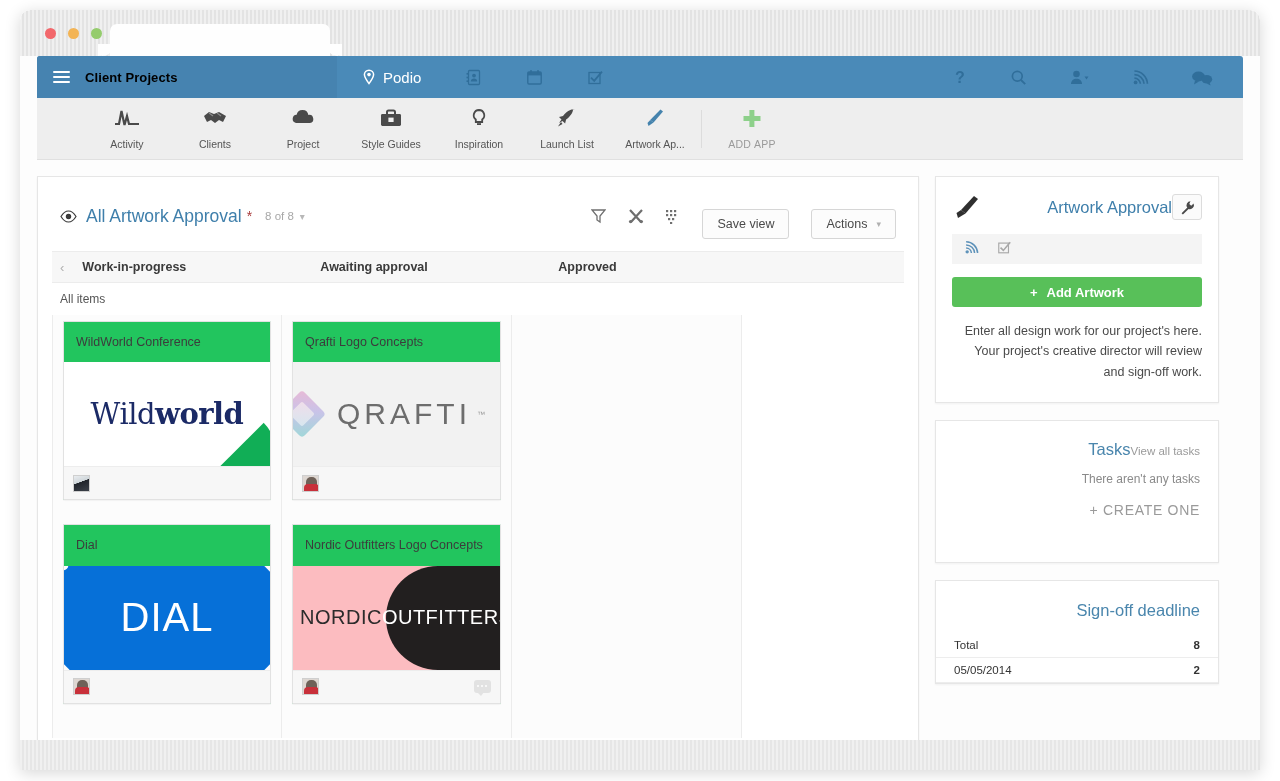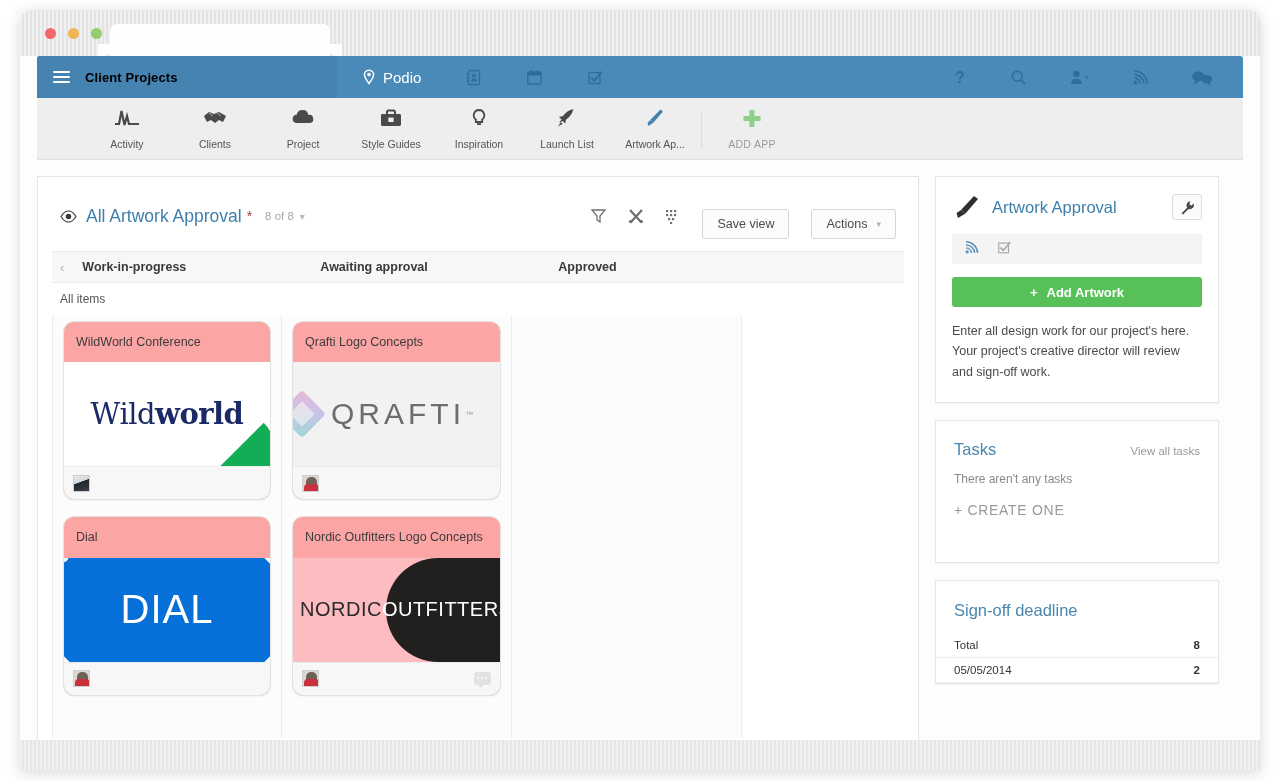--- a/index.html
+++ b/index.html
@@ -182,24 +182,24 @@
     overflow: hidden;
   }
   .col {
     width: 230px;
     border-right: 1px solid #ececec;
     background: #fcfcfc;
     padding: 6px 10px 0 10px;
   }
   .col:first-child { border-left: 1px solid #ececec; }
   .card {
-    background: #fca5a5;
+    background: #22c55e;
     border: 1px solid #e2e2e2;
-    border-radius: 11px;
-    margin-bottom: 16px;
+    border-radius: 1px;
+    margin-bottom: 24px;
     overflow: hidden;
     cursor: pointer;
     box-shadow: 0 1px 1px rgba(0,0,0,0.04);
   }
   .card-title {
     font-size: 12.5px; color: #3c3c3c;
     padding: 11px 12px 10px 12px;
     line-height: 1.55;
   }
   .card-img { height: 104px; position: relative; overflow: hidden; }
@@ -285,21 +285,21 @@
     font-family: "Liberation Sans", sans-serif;
   }
   .notch { position: absolute; width: 8px; height: 8px; background: #fcfcfc; }
   .notch.tl { left: -4px; top: -4px; transform: rotate(45deg); }
   .notch.tr { right: -4px; top: -4px; transform: rotate(45deg); }
   .notch.bl { left: -4px; bottom: -4px; transform: rotate(45deg); }
   .notch.br { right: -4px; bottom: -4px; transform: rotate(45deg); }
   .logo-qrafti {
     height: 100%; background: #f2f2f2;
     display: flex; align-items: center;
-    position: relative; padding-left: 2px;
+    position: relative; padding-left: 2px; gap: 6px;
   }
   .q-diamond {
     width: 34px; height: 34px; transform: rotate(45deg);
     margin-left: -10px; margin-right: 12px;
     background: linear-gradient(135deg,#e8b9d6 0%,#c9c3e8 45%,#9fd8d8 100%);
     border-radius: 4px;
     position: relative; flex: none;
   }
   .q-diamond::after {
     content:""; position:absolute; inset:8px;
@@ -326,21 +326,21 @@
     font-size: 20px; color: #2b2b2b; letter-spacing: .5px;
     margin-left: 7px; font-weight: 300;
   }
   .n-word2 {
     position: relative; z-index: 2;
     font-size: 20px; color: #ffffff; letter-spacing: .5px;
     font-weight: 300; white-space: nowrap;
   }
 
   
-  .sidebar { width: 284px; display: flex; flex-direction: column; gap: 17px; }
+  .sidebar { width: 284px; display: flex; flex-direction: column; gap: 17px; text-align: right; }
   .panel {
     background: #ffffff;
     border: 1px solid #e6e6e6;
     box-shadow: 0 1px 2px rgba(0,0,0,0.05);
   }
   .app-head { display: flex; align-items: center; padding: 17px 16px 0 16px; }
   .app-head .brush { margin-right: 10px; line-height: 0; }
   .app-head .name { font-size: 16.5px; color: #3f7fab; flex: 1; }
   .wrench-btn {
     width: 30px; height: 26px;

